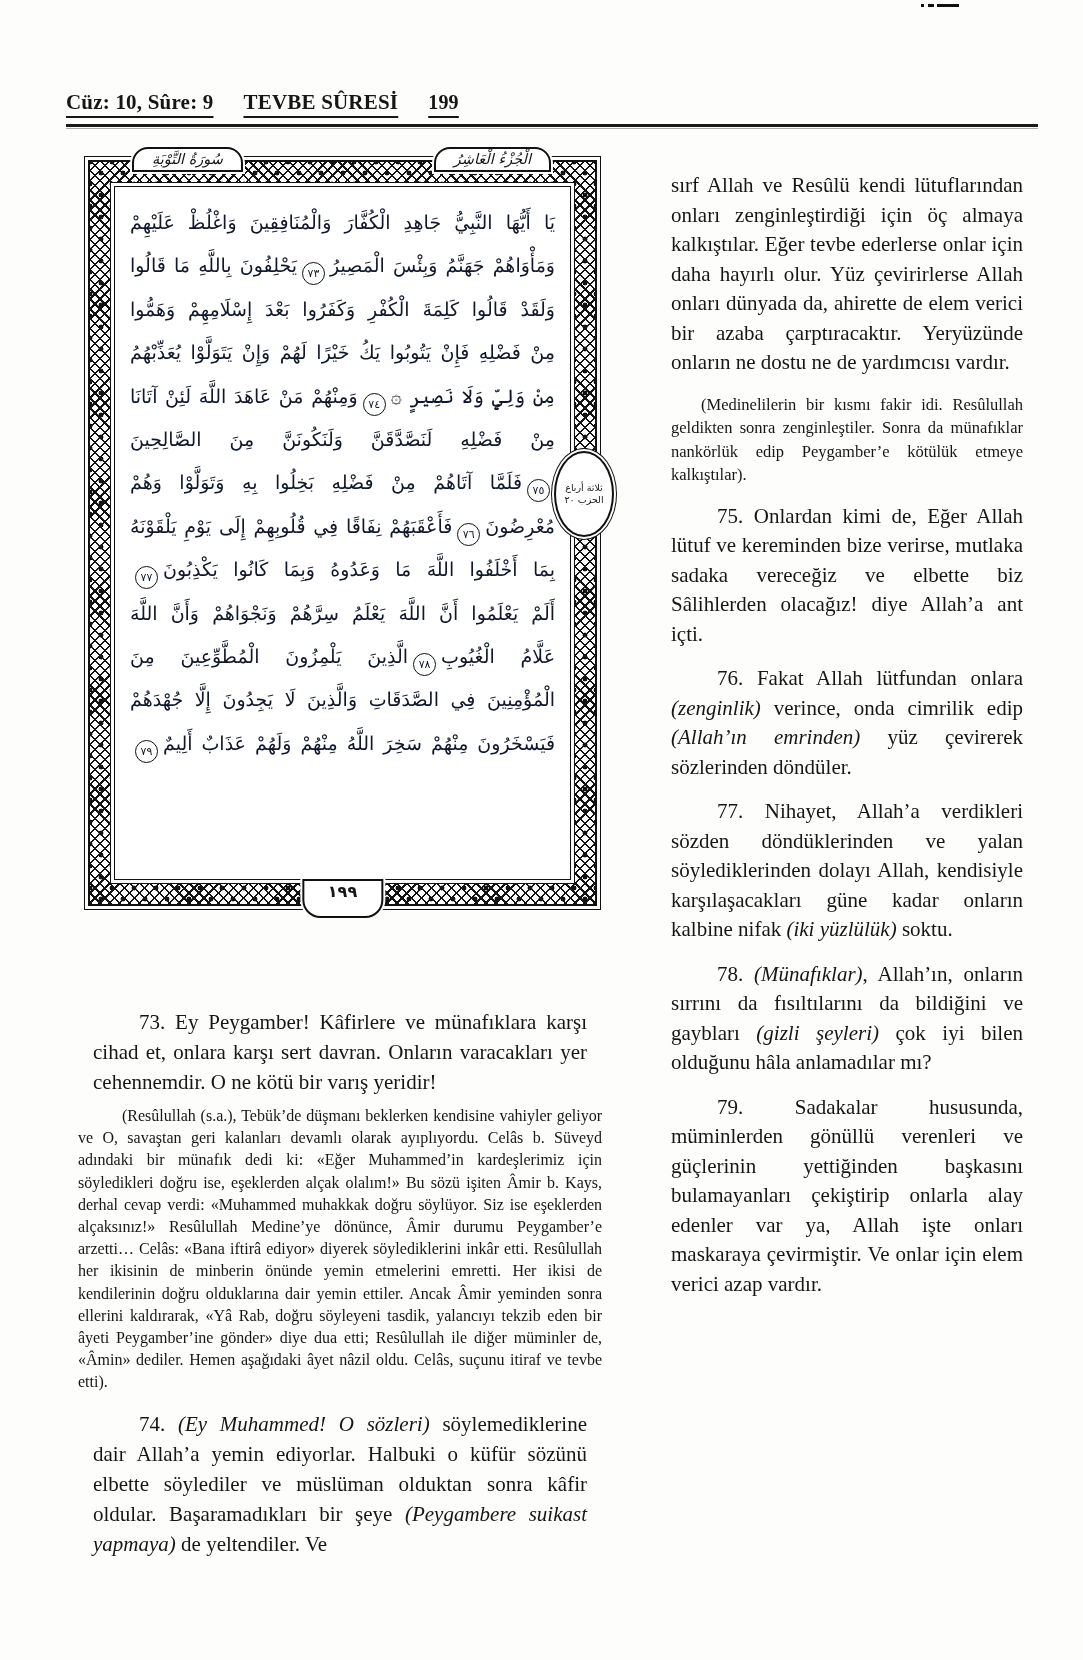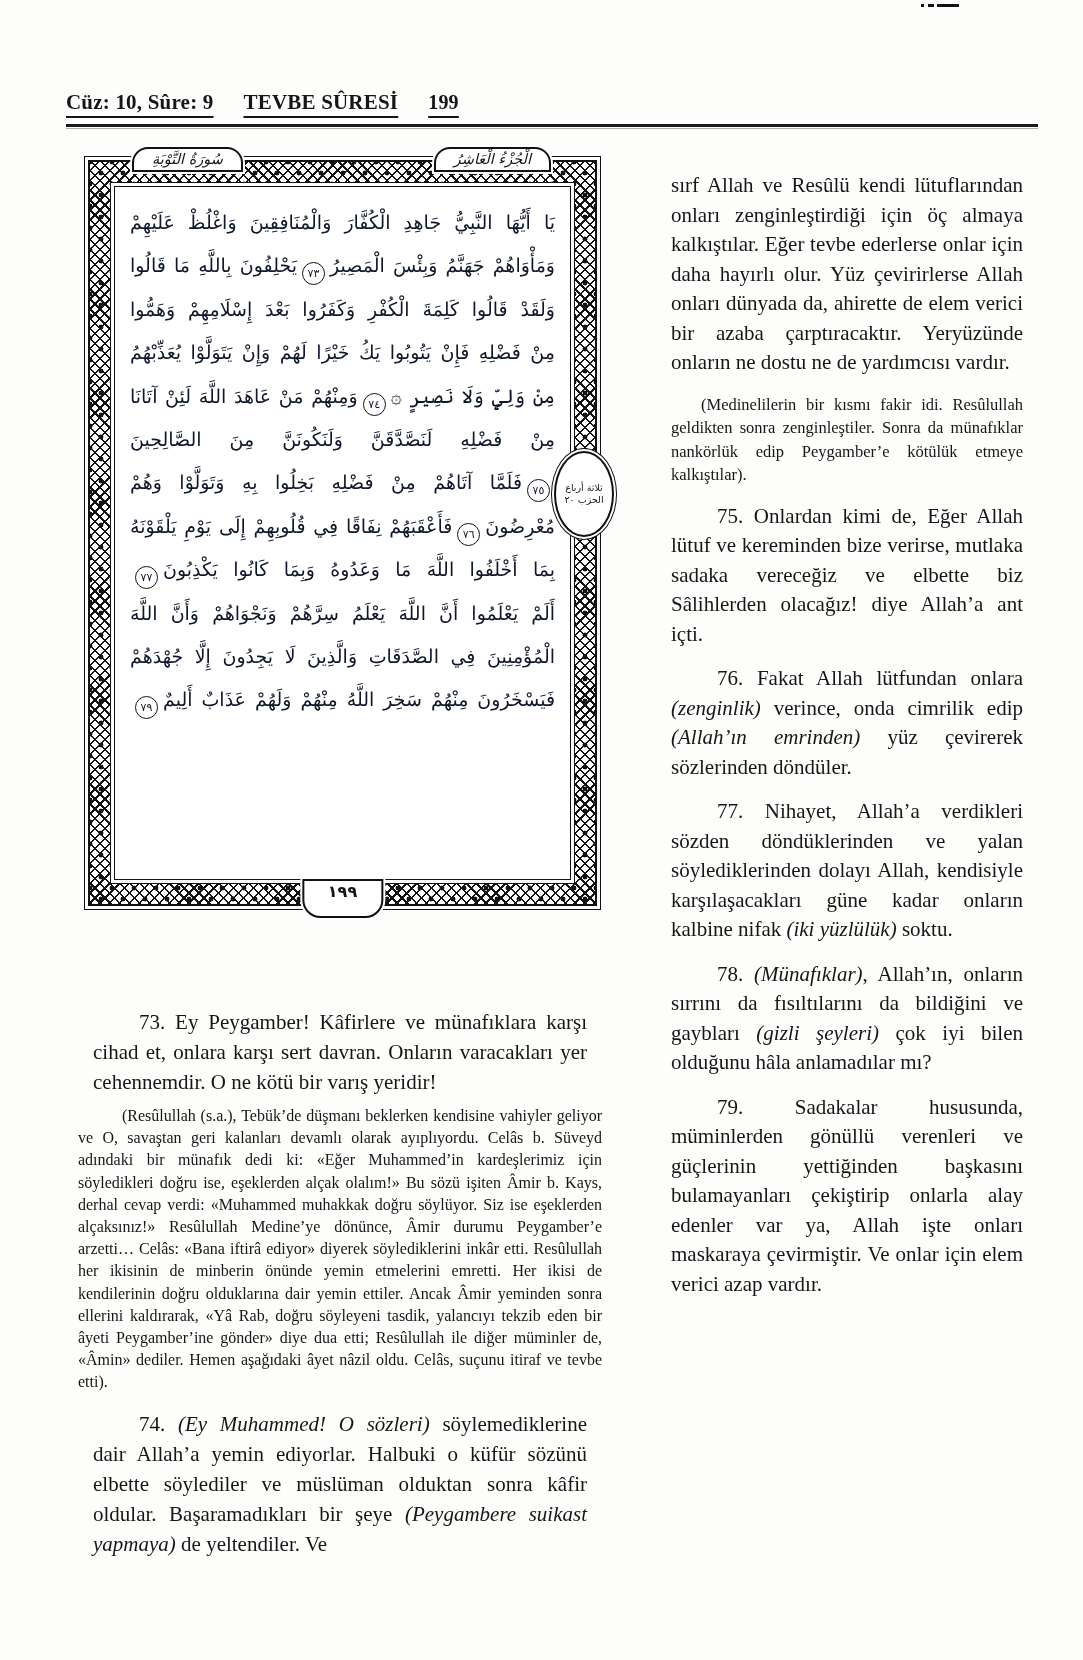--- a/index.html
+++ b/index.html
@@ -118,20 +118,21 @@
             <div class="q-line"><span>يَا أَيُّهَا النَّبِيُّ جَاهِدِ الْكُفَّارَ وَالْمُنَافِقِينَ وَاغْلُظْ عَلَيْهِمْ</span></div>
             <div class="q-line"><span>وَمَأْوَاهُمْ جَهَنَّمُ وَبِئْسَ الْمَصِيرُ</span><span class="ayah-marker">٧٣</span><span>يَحْلِفُونَ بِاللَّهِ مَا قَالُوا</span></div>
             <div class="q-line"><span>وَلَقَدْ قَالُوا كَلِمَةَ الْكُفْرِ وَكَفَرُوا بَعْدَ إِسْلَامِهِمْ وَهَمُّوا</span></div>
             <div class="q-line"><span>مِنْ فَضْلِهِ فَإِنْ يَتُوبُوا يَكُ خَيْرًا لَهُمْ وَإِنْ يَتَوَلَّوْا يُعَذِّبْهُمُ</span></div>
             <div class="q-line"><span>مِنْ وَلِيٍّ وَلَا نَصِيرٍ ۞</span><span class="ayah-marker">٧٤</span><span>وَمِنْهُمْ مَنْ عَاهَدَ اللَّهَ لَئِنْ آتَانَا</span></div>
             <div class="q-line"><span>مِنْ فَضْلِهِ لَنَصَّدَّقَنَّ وَلَنَكُونَنَّ مِنَ الصَّالِحِينَ</span></div>
             <div class="q-line"><span class="ayah-marker">٧٥</span><span>فَلَمَّا آتَاهُمْ مِنْ فَضْلِهِ بَخِلُوا بِهِ وَتَوَلَّوْا وَهُمْ</span></div>
             <div class="q-line"><span>مُعْرِضُونَ</span><span class="ayah-marker">٧٦</span><span>فَأَعْقَبَهُمْ نِفَاقًا فِي قُلُوبِهِمْ إِلَى يَوْمِ يَلْقَوْنَهُ</span></div>
             <div class="q-line"><span>بِمَا أَخْلَفُوا اللَّهَ مَا وَعَدُوهُ وَبِمَا كَانُوا يَكْذِبُونَ</span><span class="ayah-marker">٧٧</span></div>
             <div class="q-line"><span>أَلَمْ يَعْلَمُوا أَنَّ اللَّهَ يَعْلَمُ سِرَّهُمْ وَنَجْوَاهُمْ وَأَنَّ اللَّهَ</span></div>
+            <div class="q-line"><span>عَلَّامُ الْغُيُوبِ</span><span class="ayah-marker">٧٨</span><span>الَّذِينَ يَلْمِزُونَ الْمُطَّوِّعِينَ مِنَ</span></div>
             <div class="q-line"><span>الْمُؤْمِنِينَ فِي الصَّدَقَاتِ وَالَّذِينَ لَا يَجِدُونَ إِلَّا جُهْدَهُمْ</span></div>
             <div class="q-line"><span>فَيَسْخَرُونَ مِنْهُمْ سَخِرَ اللَّهُ مِنْهُمْ وَلَهُمْ عَذَابٌ أَلِيمٌ</span><span class="ayah-marker">٧٩</span></div>
           </div>
       </div>
     </div>
     <div class="hizb">
       <span>ثلاثة أرباع</span>
       <span>الحزب ٢٠</span>
     </div>
     <div class="tab-bottom">

